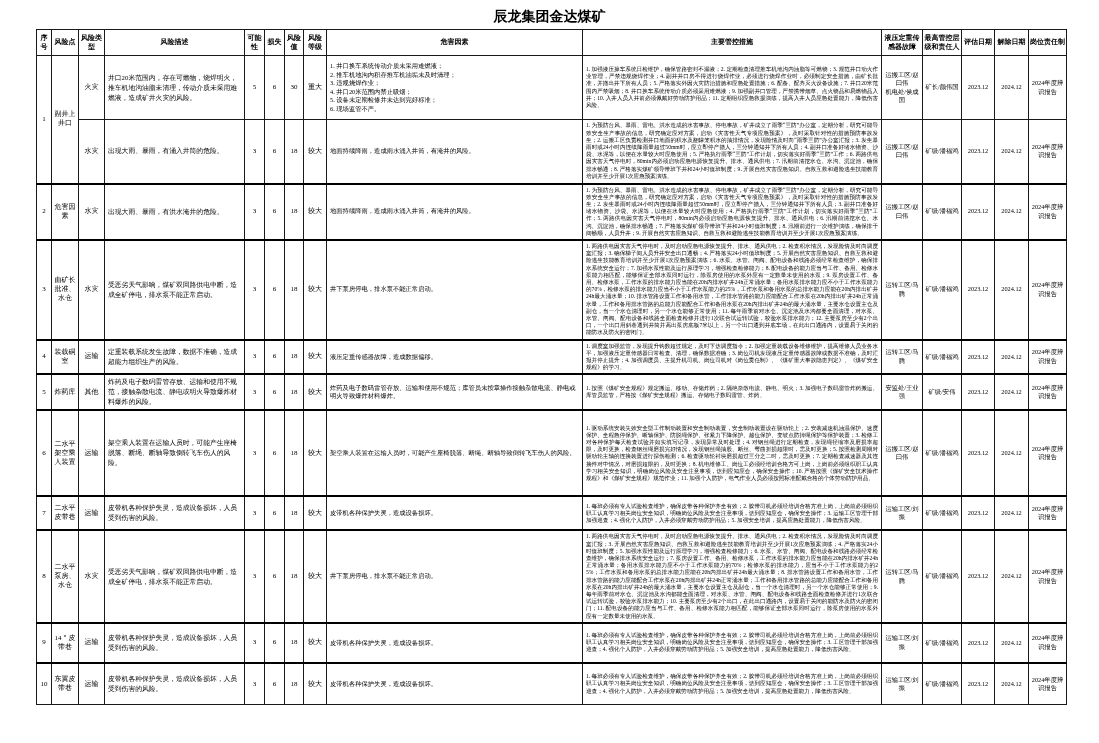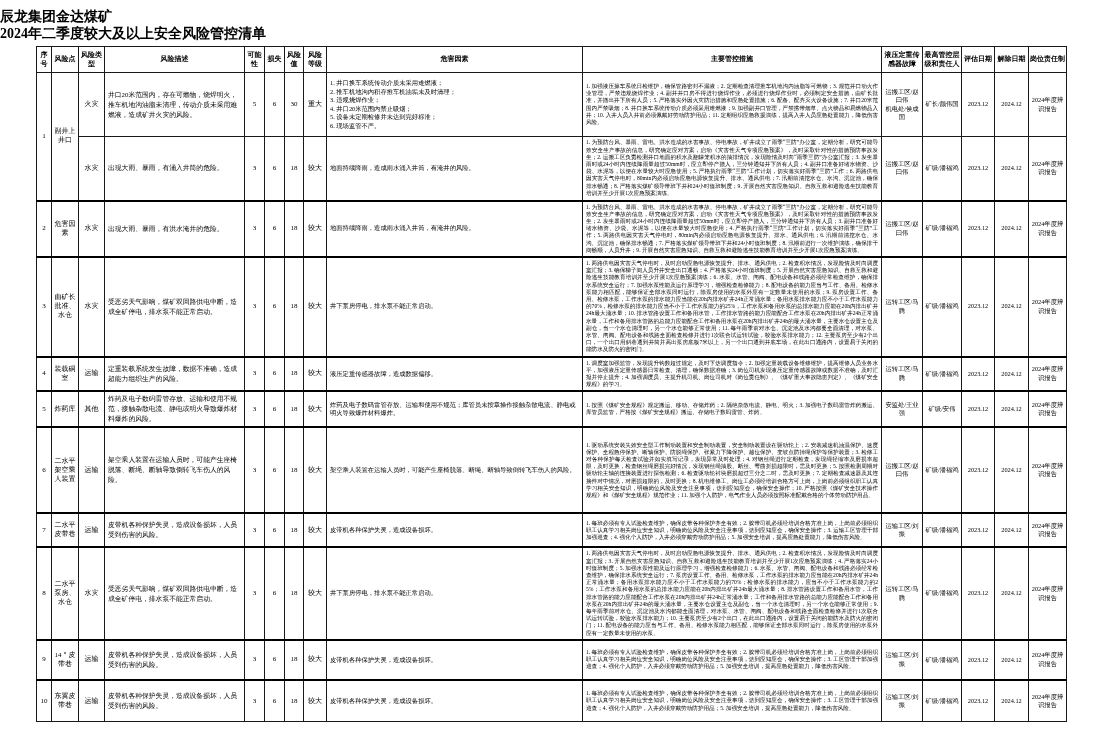--- a/index.html
+++ b/index.html
@@ -1,36 +1,35 @@
 <!DOCTYPE html>
 <html><head>
 <meta charset="utf-8">
 <style>
   html,body{margin:0;padding:0;background:#fff;}
   body{width:1099px;height:743px;overflow:hidden;font-family:"Liberation Serif","DejaVu Serif",serif;color:#000;}
   .page{position:relative;width:1099px;height:743px;background:#fff;}
-  .title-block{padding-top:8px;text-align:left;}
+  .title-block{padding-top:8px;text-align:center;}
   .title-line{font-weight:bold;font-size:14px;line-height:17px;}
   table.risk{border-collapse:collapse;table-layout:fixed;margin:4px 0 0 36px;width:1030px;border:1.5px solid #000;font-family:Liberation Serif, serif;}
   th,td{border:1px solid #1a1a1a;vertical-align:middle;overflow:hidden;word-break:break-all;}
   th{font-size:7px;line-height:9px;font-weight:bold;text-align:center;padding:1px;height:23px;}
   td{font-size:7px;line-height:9px;text-align:center;padding:1px;}
   td.desc{text-align:left;font-size:6.8px;line-height:10px;padding:2px 3px;}
   td.haz{text-align:left;font-size:6.3px;line-height:8.5px;padding:2px 3px;white-space:pre-line;}
   td.mea{text-align:justify;font-size:5.6px;line-height:7.2px;padding:2px 3px;}
   td.sm{font-size:6.3px;line-height:8.5px;white-space:pre-line;padding:1px;}
   tr.grp td{border-top:2px solid #000;}
 </style>
 </head>
 <body>
 
 <div class="page">
   <div class="title-block">
     <div class="title-line">辰龙集团金达煤矿</div>
-    <div class="title-line">2024年二季度较大及以上安全风险管控清单</div>
   </div>
 
   <table class="risk">
     <colgroup>
       <col style="width:15px">
         <col style="width:27px">
         <col style="width:26px">
         <col style="width:140px">
       <col style="width:20px">
         <col style="width:20px">

